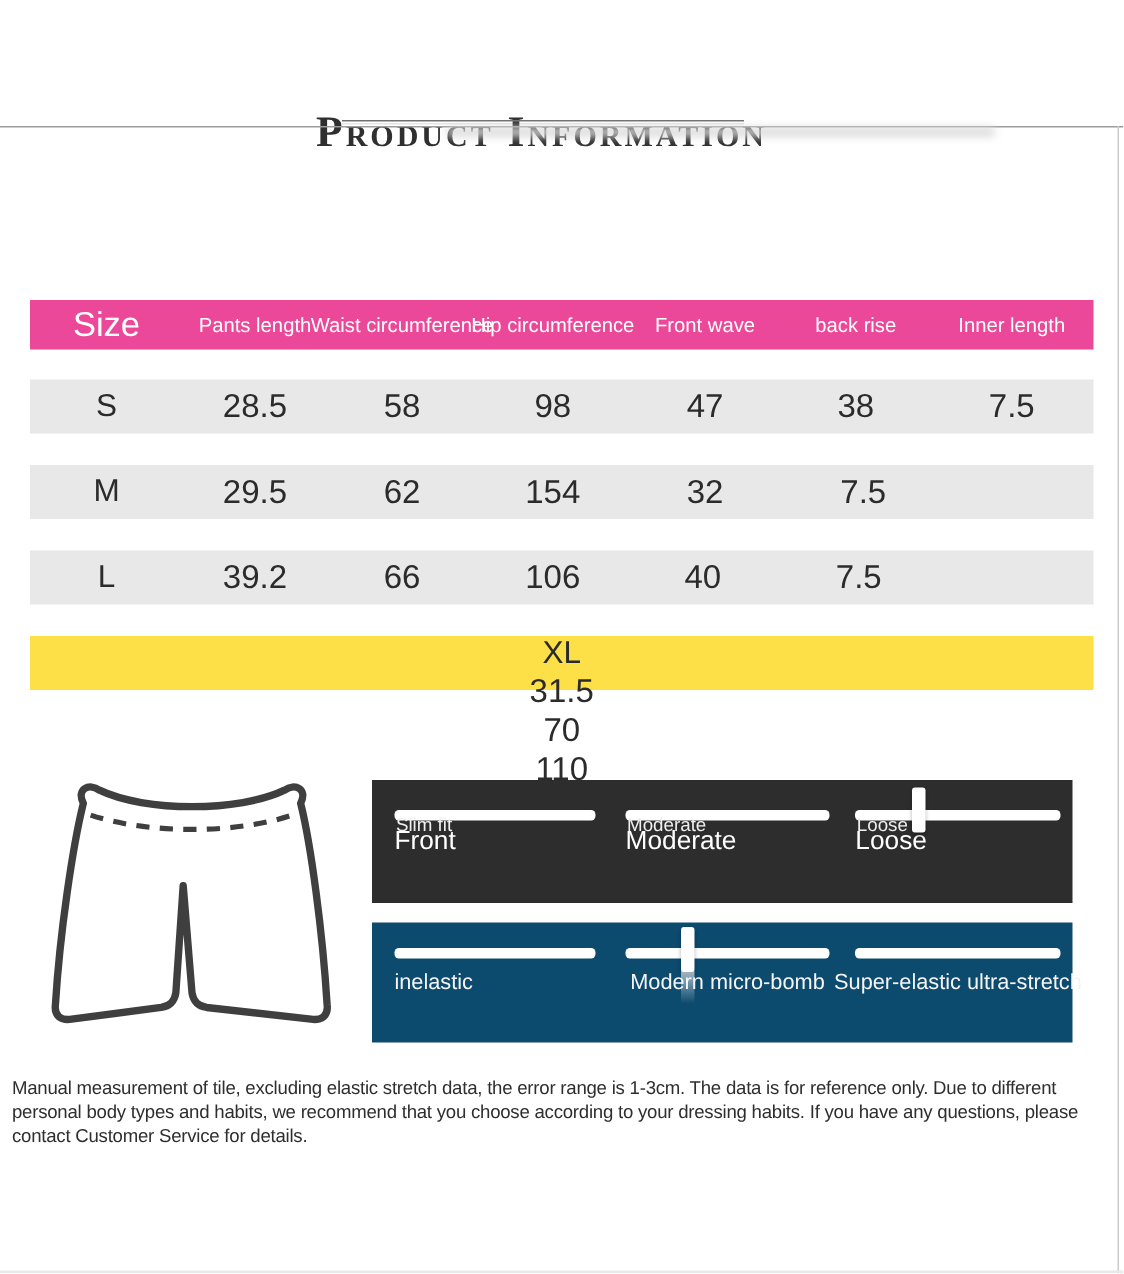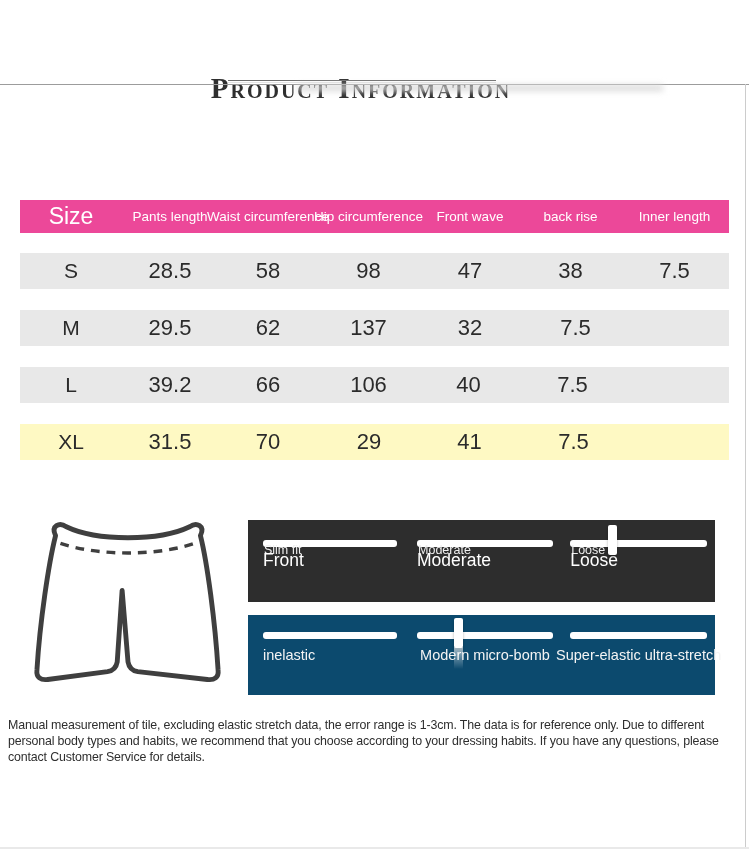--- a/index.html
+++ b/index.html
@@ -92,36 +92,37 @@
           <div class="tcell c2">58</div>
           <div class="tcell c3">98</div>
           <div class="tcell c4">47</div>
           <div class="tcell c5">38</div>
           <div class="tcell c6">7.5</div>
         </div>
         <div class="trow" style="background: rgb(232, 232, 232);">
           <div class="tcell c0 sz">M</div>
           <div class="tcell c1">29.5</div>
           <div class="tcell c2">62</div>
-          <div class="tcell c3">137</div>
+          <div class="tcell c3">154</div>
           <div class="tcell c4">32</div>
           <div class="tcell c6">7.5</div>
         </div>
         <div class="trow" style="background: rgb(232, 232, 232);">
           <div class="tcell c0 sz">L</div>
           <div class="tcell c1">39.2</div>
           <div class="tcell c2">66</div>
           <div class="tcell c3">106</div>
           <div class="tcell c5">40</div>
           <div class="tcell c6">7.5</div>
         </div>
-        <div class="trow" style="background: #fef9c3;">
+        <div class="trow" style="background: #fde047; flex-direction: column;">
           <div class="tcell c0 sz">XL</div>
           <div class="tcell c1">31.5</div>
           <div class="tcell c2">70</div>
+          <div class="tcell c3">110</div>
           <div class="tcell c4">29</div>
           <div class="tcell c5">41</div>
           <div class="tcell c6">7.5</div>
         </div>
       </div>
   </section>
 
   <svg class="shorts" viewBox="0 0 210 190" aria-hidden="true">
     <path d="M31,20 C26,10 35,6 42,11 C73,26 137,26 168,11 C175,6 184,10 179,20
              C186,48 194,108 197,157 C198,165 193,168 186,167 L115,159

